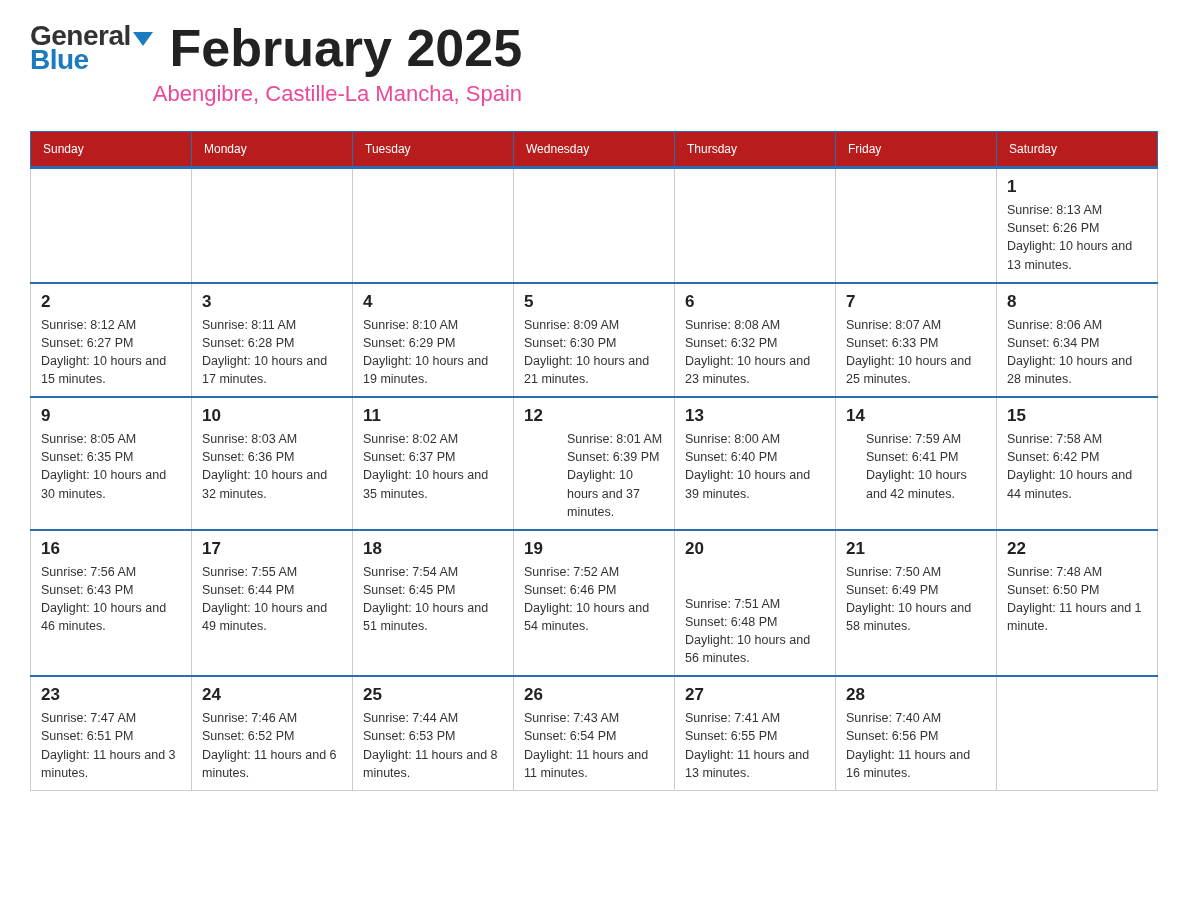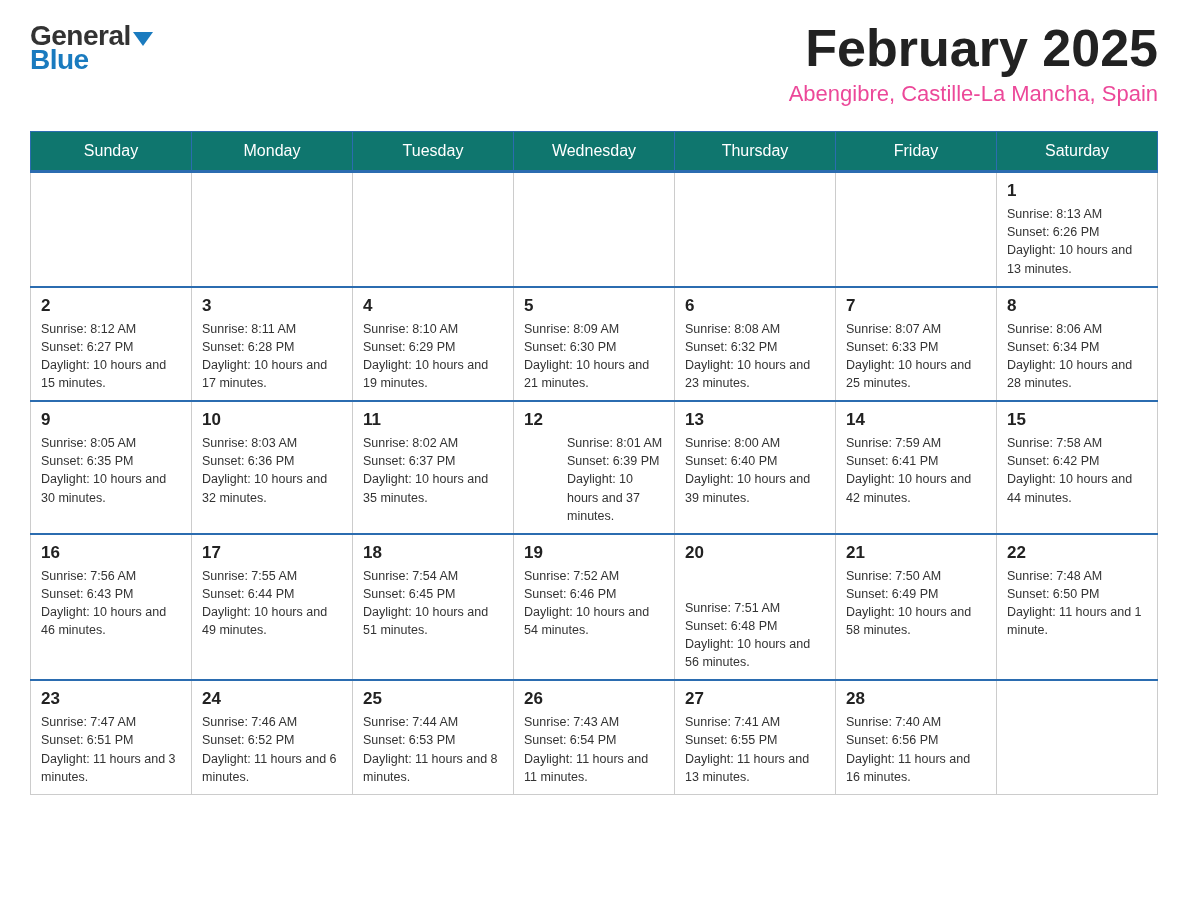--- a/index.html
+++ b/index.html
@@ -5,21 +5,21 @@
     * { margin: 0; padding: 0; box-sizing: border-box; }
     body {
       font-family: Arial, sans-serif;
       background: #fff;
       width: 1188px;
       min-height: 918px;
       padding: 20px 30px;
     }
     .header {
       display: flex;
-      justify-content: space-between;
+      justify-content: flex-start;
       align-items: flex-start;
       margin-bottom: 24px;
     }
     .logo {
       display: flex;
       flex-direction: column;
       align-items: flex-start;
     }
     .logo-general {
       font-size: 28px;
@@ -57,26 +57,26 @@
       font-size: 22px;
       color: #ec4899;
       margin-top: 4px;
     }
     .calendar {
       width: 100%;
       border-collapse: collapse;
       margin-top: 10px;
     }
     .calendar th {
-      background-color: #0f766e;
+      background-color: #b91c1c;
       color: #fff;
-      font-size: 16px;
+      font-size: 12px;
       font-weight: normal;
       padding: 10px 12px;
-      text-align: center;
+      text-align: left;
       border: 1px solid #2b6cb0;
     }
     .calendar td {
       border: 1px solid #ccc;
       vertical-align: top;
       padding: 8px 10px;
       width: 14.28%;
       min-height: 110px;
       height: 110px;
     }
@@ -220,21 +220,21 @@
 Daylight: 10 hours and 37 minutes.</div>
         </td>
         <td>
           <span class="day-number">13</span>
           <div class="day-info" style="white-space: pre-line;">Sunrise: 8:00 AM
 Sunset: 6:40 PM
 Daylight: 10 hours and 39 minutes.</div>
         </td>
         <td>
           <span class="day-number">14</span>
-          <div class="day-info" style="white-space: pre-line;">Sunrise: 7:59 AM
+          <div class="day-info" style="white-space: pre-line; margin-left: 20px;">Sunrise: 7:59 AM
 Sunset: 6:41 PM
 Daylight: 10 hours and 42 minutes.</div>
         </td>
         <td>
           <span class="day-number">15</span>
           <div class="day-info" style="white-space: pre-line;">Sunrise: 7:58 AM
 Sunset: 6:42 PM
 Daylight: 10 hours and 44 minutes.</div>
         </td>
       </tr>

